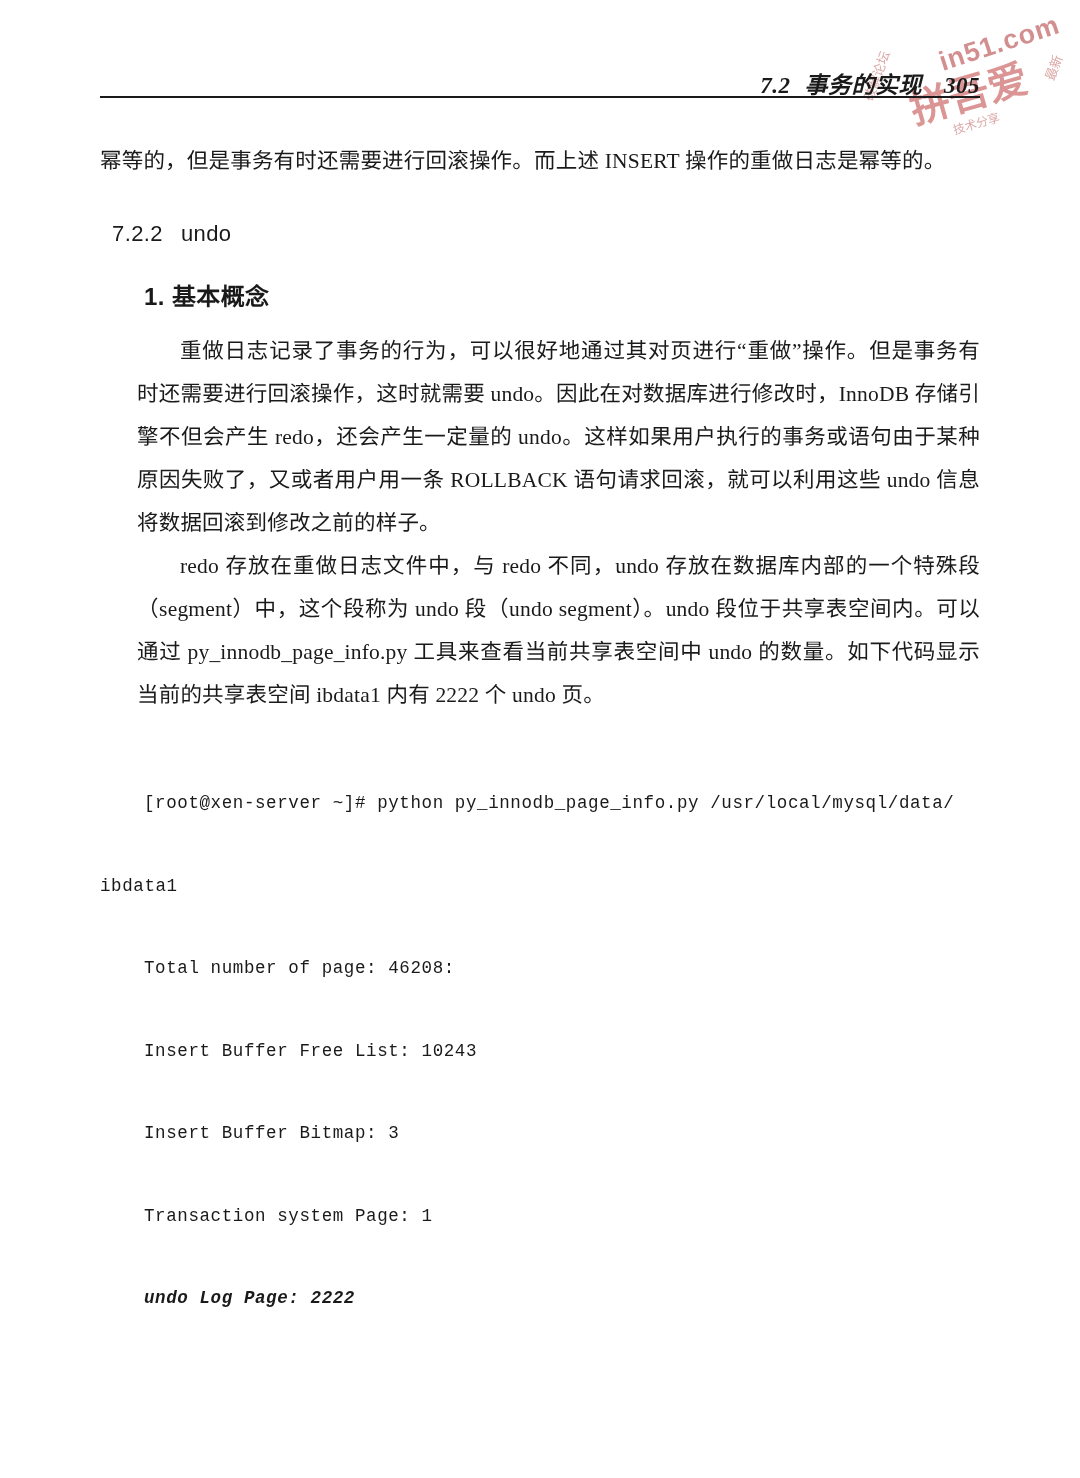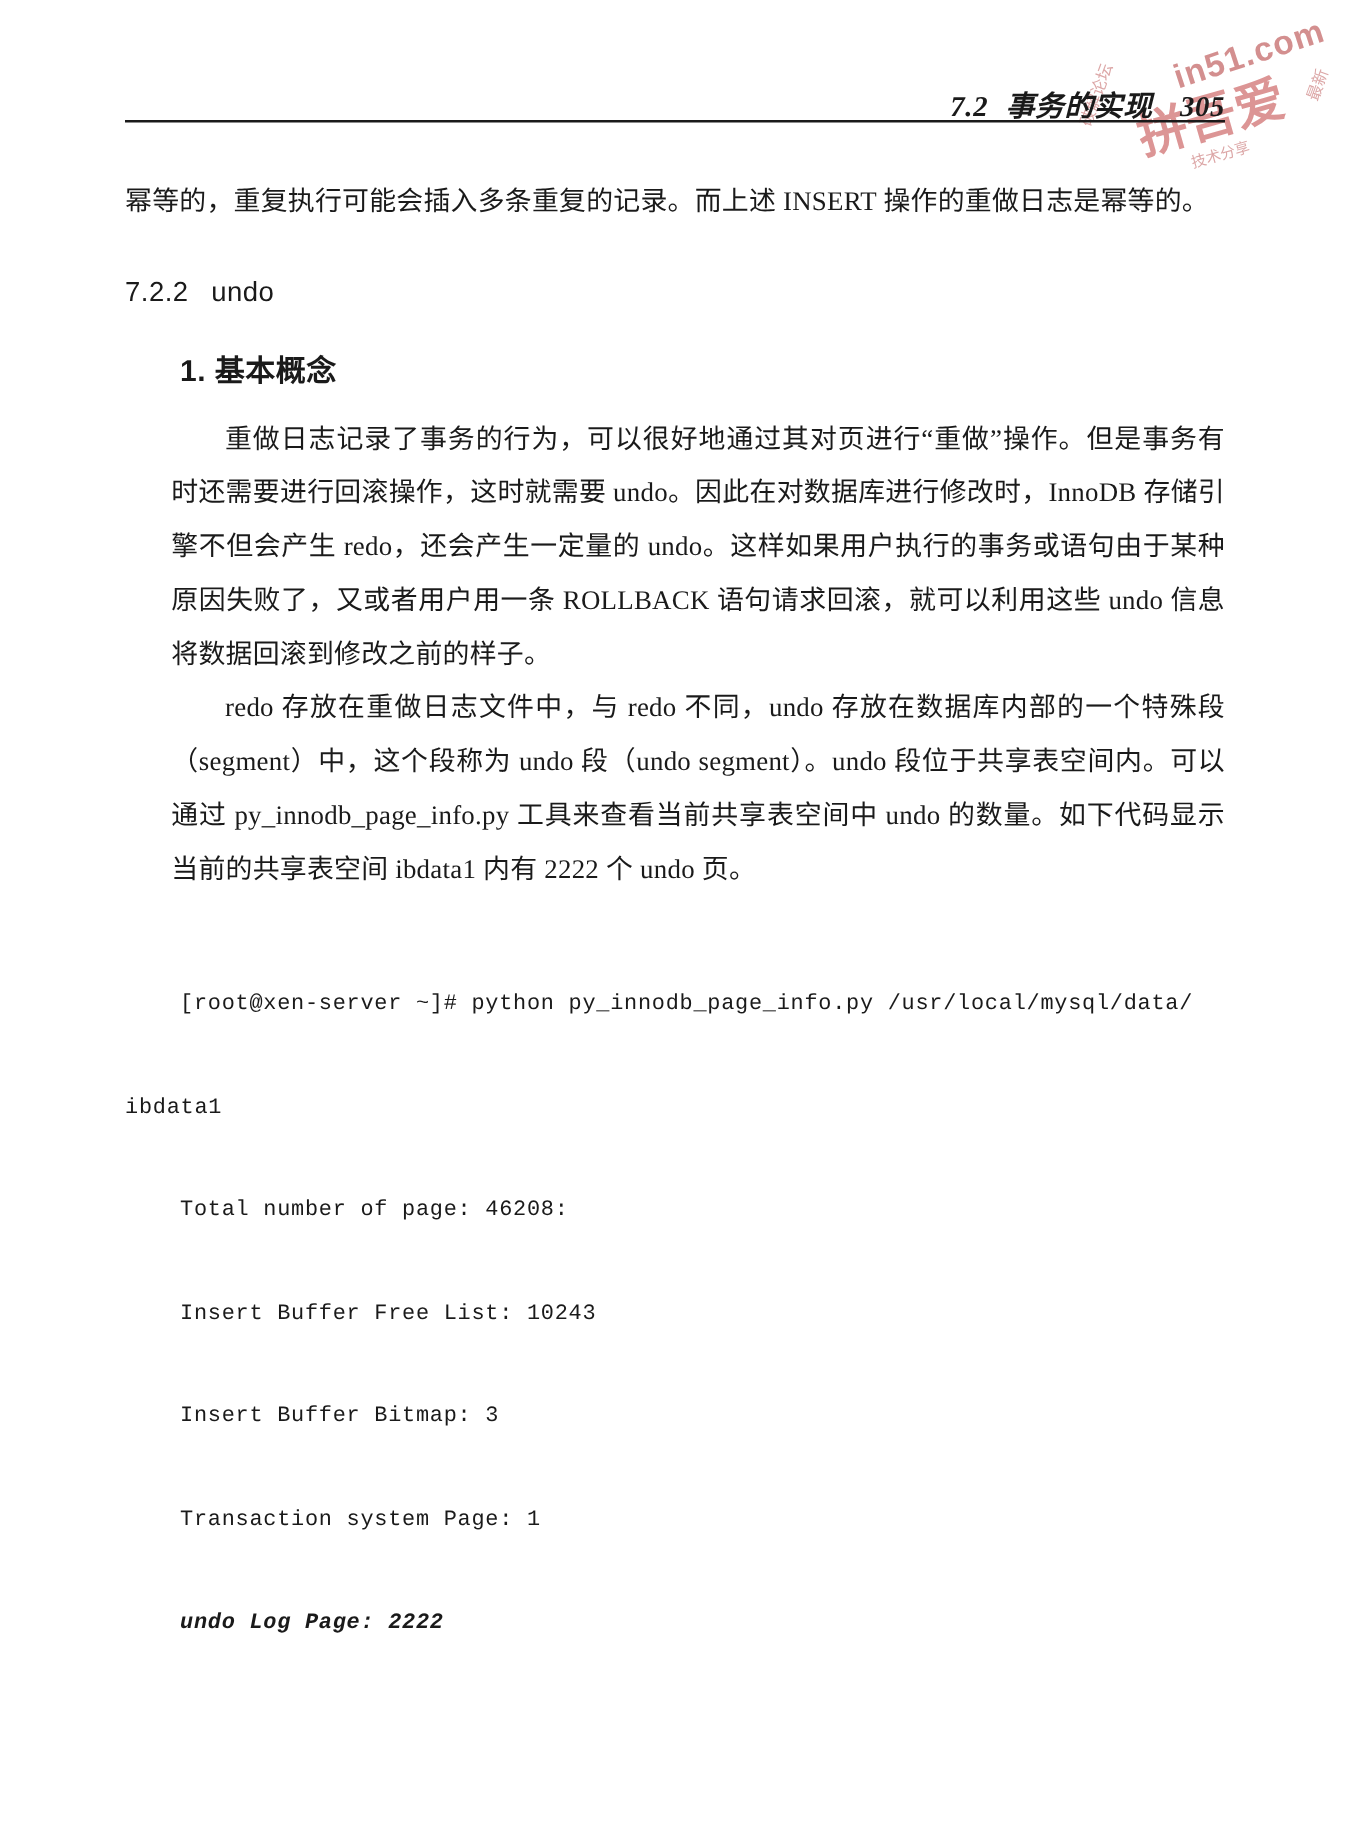--- a/index.html
+++ b/index.html
@@ -123,21 +123,21 @@
     margin: 0 0 0 0;
     font-size: 21.5px;
     line-height: 43px;
     text-align: justify;
     text-justify: inter-ideograph;
     letter-spacing: 0.2px;
   }
   p.indent { text-indent: 2em; }
 
   .sec-heading {
-    margin: 38px 0 0 0;
+    margin: 38px 0 0 12px;
     font-family: "Liberation Sans", sans-serif;
     font-size: 22px;
     font-weight: normal;
     letter-spacing: 0.4px;
   }
   .sec-heading .num { margin-right: 18px; }
 
   .subsec-heading {
     margin: 30px 0 0 44px;
     font-family: "Liberation Sans", sans-serif;
@@ -179,21 +179,21 @@
   <div class="header">
     <div class="header-text">
       <span class="sec-num">7.2</span><span class="sec-title">事务的实现</span><span class="page-num">305</span>
     </div>
     <div class="header-line"></div>
   </div>
 
   <div class="content">
 
     <p class="body">
-      <span>幂等的，重复执行可能会插入多条重复的记录。而上述 INSERT 操作的重做日志是幂等的。</span>
+      <span>幂等的，但是事务有时还需要进行回滚操作。而上述 INSERT 操作的重做日志是幂等的。</span>
     </p>
 
     <div class="sec-heading">
       <span class="num">7.2.2</span><span>undo</span>
     </div>
 
     <div class="subsec-heading">1. 基本概念</div>
 
     <div class="para-block">
       <p class="body indent">重做日志记录了事务的行为，可以很好地通过其对页进行“重做”操作。但是事务有时还需要进行回滚操作，这时就需要 undo。因此在对数据库进行修改时，InnoDB 存储引擎不但会产生 redo，还会产生一定量的 undo。这样如果用户执行的事务或语句由于某种原因失败了，又或者用户用一条 ROLLBACK 语句请求回滚，就可以利用这些 undo 信息将数据回滚到修改之前的样子。</p>

